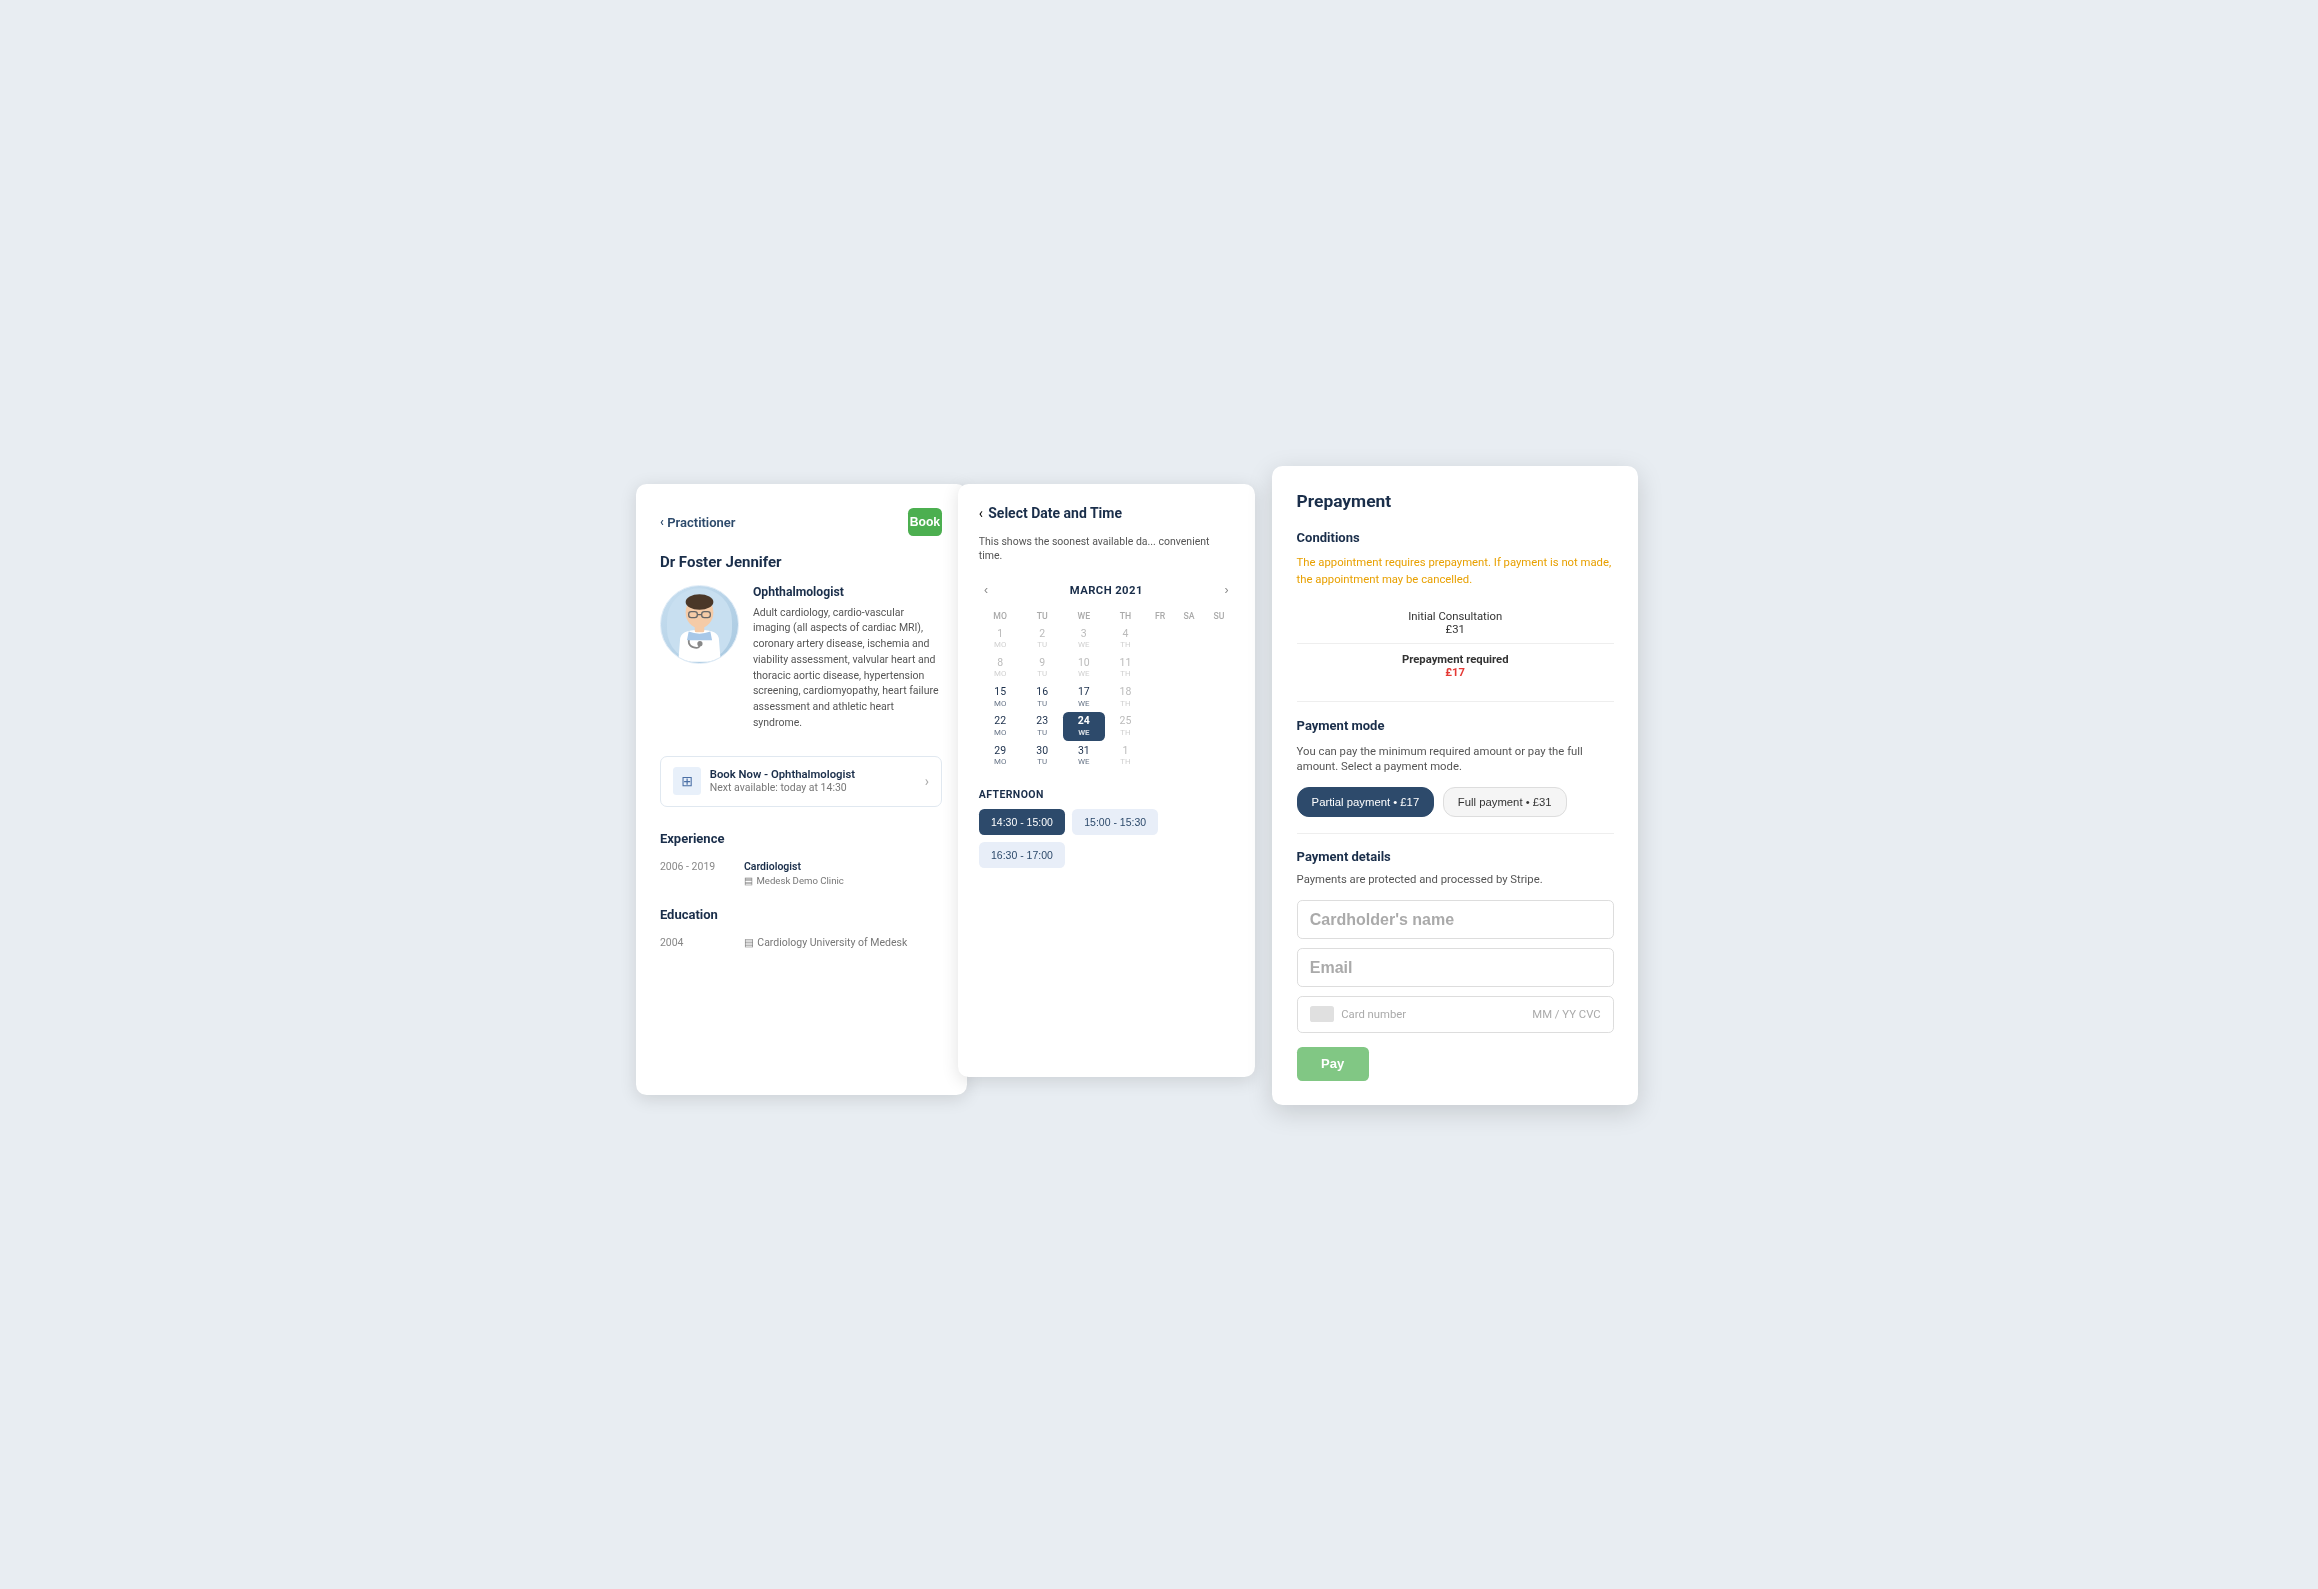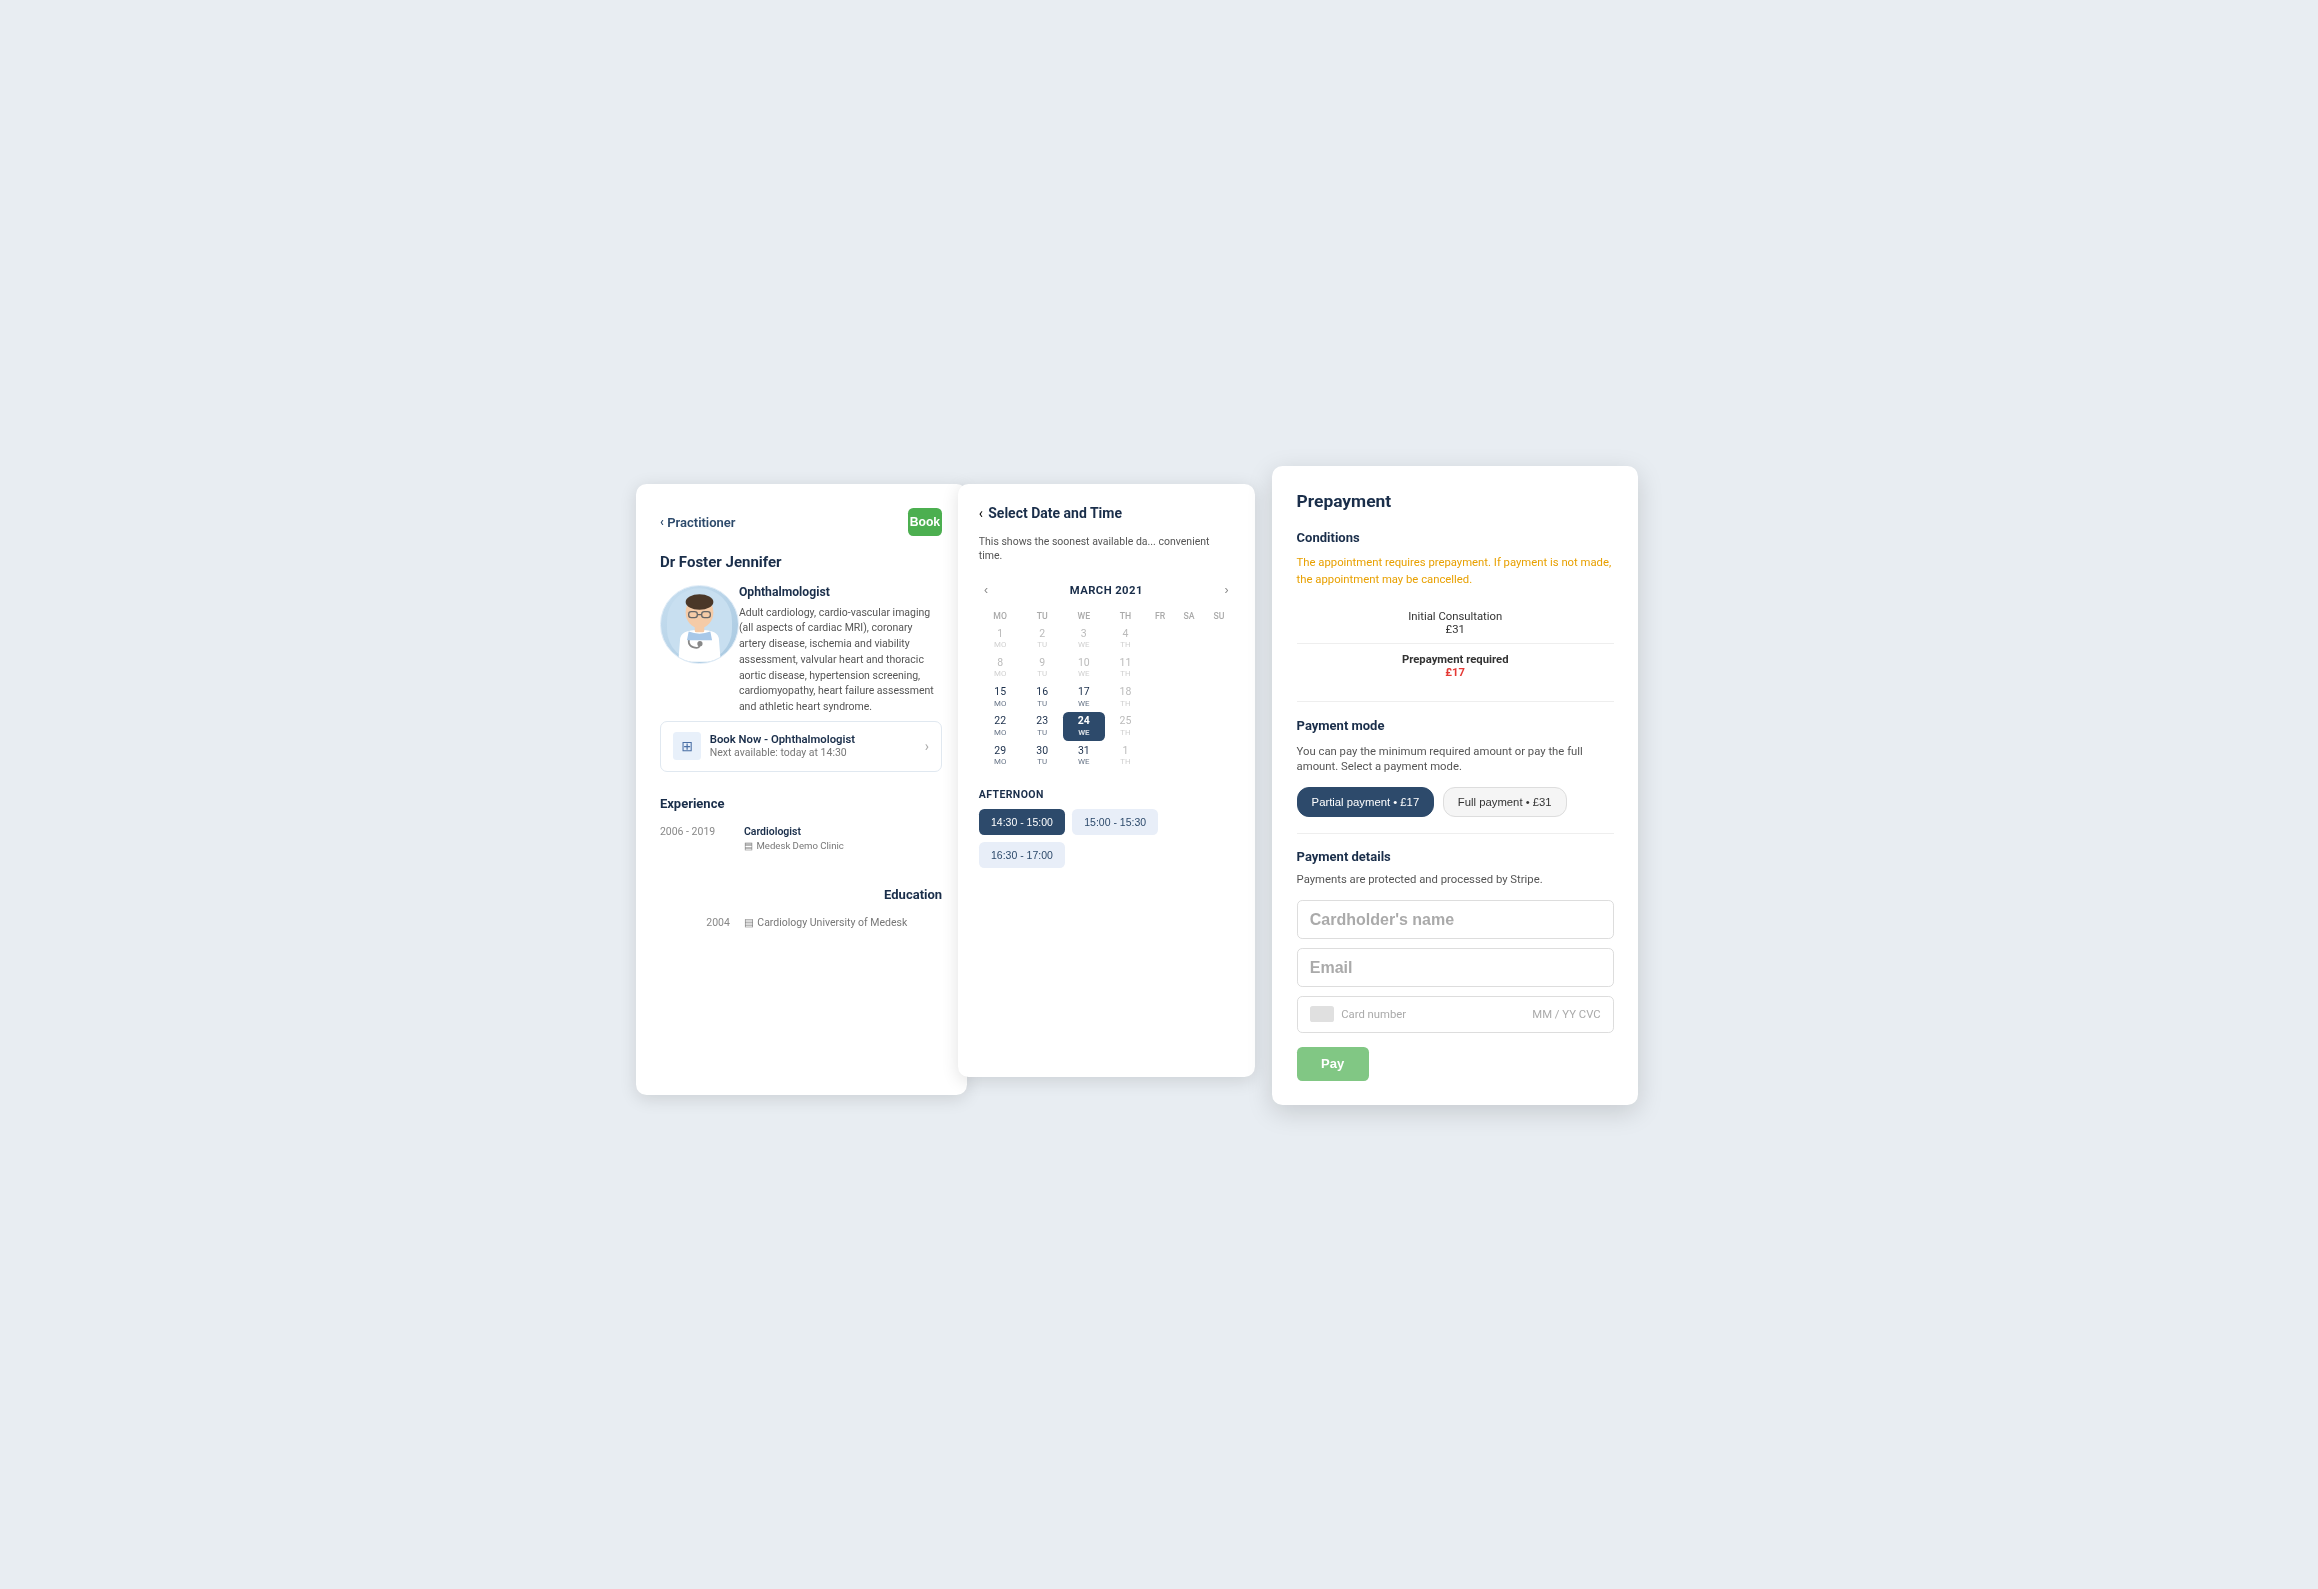--- a/index.html
+++ b/index.html
@@ -62,21 +62,22 @@
       cursor: pointer;
     }
     .doctor-name {
       font-size: 15px;
       font-weight: 700;
       color: #1a2e4a;
       margin-bottom: 14px;
     }
     .doctor-info {
       display: flex;
-      margin-bottom: 6px;
+      gap: 14px;
+      margin-bottom: 25px;
     }
     .doctor-avatar {
       width: 79px;
       height: 79px;
       border-radius: 50%;
       background: linear-gradient(135deg, #c8dff0 0%, #a8c8e0 100%);
       flex-shrink: 0;
       overflow: hidden;
       display: flex;
       align-items: center;
@@ -164,22 +165,21 @@
       margin-bottom: 1.7px;
     }
     .exp-clinic {
       display: flex;
       align-items: center;
       gap: 3.5px;
       color: #777;
       font-size: 9.6px;
     }
     .education-section {
-      margin-top: 36px;
-      text-align: right;
+      margin-top: 21px;
     }
     .edu-item {
       display: flex;
       gap: 14px;
     }
     .edu-year {
       font-size: 10.5px;
       color: #888;
       width: 70px;
       flex-shrink: 0;

